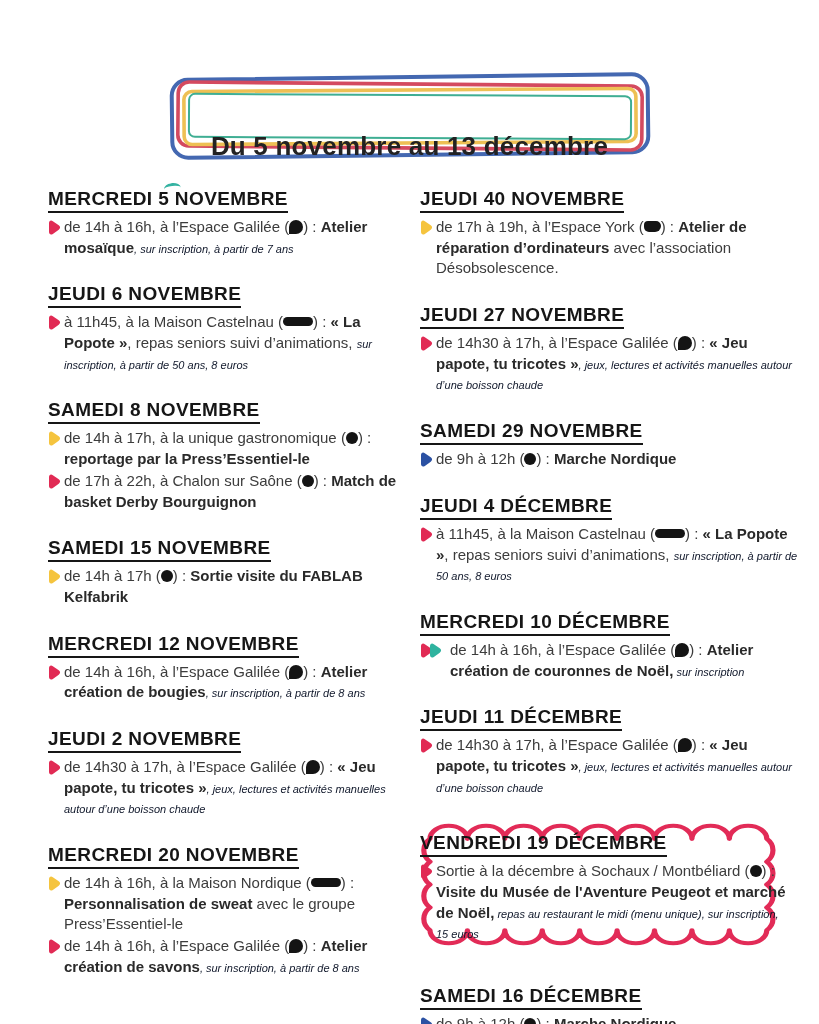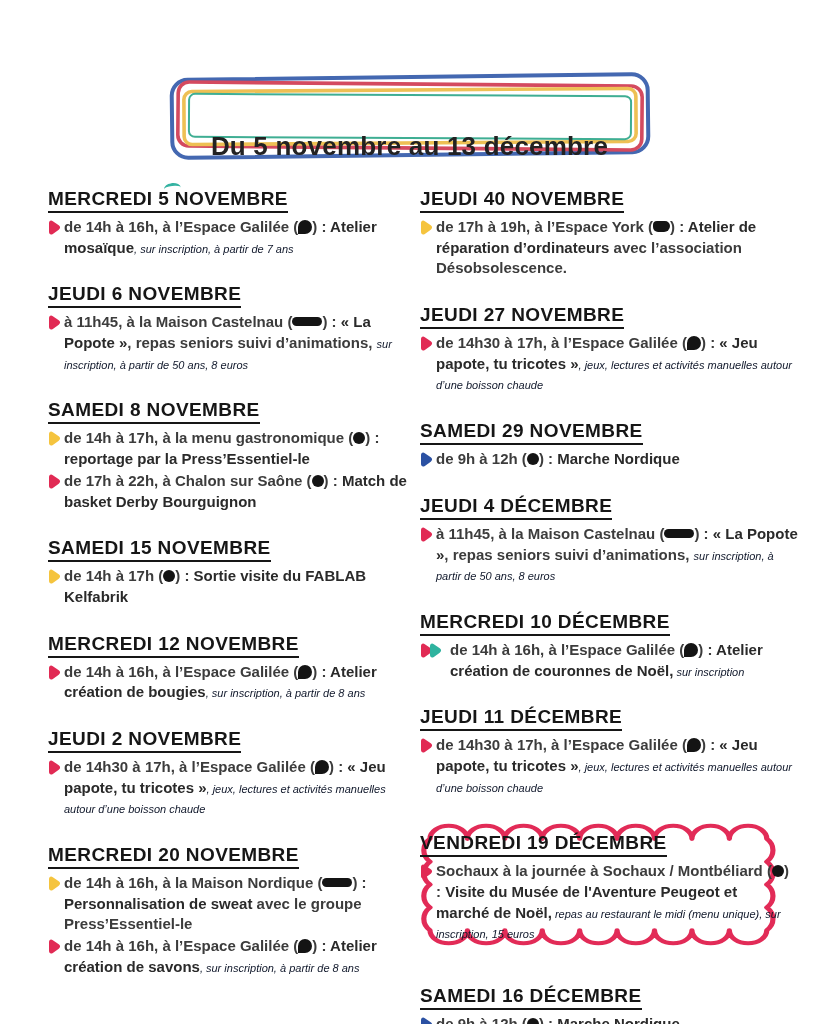--- a/index.html
+++ b/index.html
@@ -16,21 +16,21 @@
   .event{margin-bottom:25px;}
   .event-header{margin-bottom:4px;}
   .event-date{display:inline-block;position:relative;font-size:19px;font-weight:700;color:#161616;letter-spacing:.4px;border-bottom:2px solid #161616;padding-bottom:1px;}
   .tilde::after{content:"";position:absolute;top:-5px;left:116px;width:17px;height:8px;border-top:3px solid #35b3a2;border-radius:50%;transform:rotate(-6deg);}
 
   .event-line{position:relative;font-size:15px;line-height:1.38;margin-bottom:1px;}
   .markers{position:absolute;left:-2px;top:2px;display:flex;}
   .marker{display:inline-block;line-height:0;}
   .marker + .marker{margin-left:-6px;}
 
-  .seg-n{font-weight:700;color:#3c3c3c;}
+  .seg-n{font-weight:400;color:#3c3c3c;}
   .seg-b{font-weight:700;color:#2a2a2a;}
   .seg-i{font-style:italic;font-size:11px;color:#0f172a;}
 
   .icon{display:inline-block;background:#141414;}
   .galilee-icon{width:14px;height:14px;border-radius:52% 52% 52% 0;vertical-align:-2px;}
   .castelnau-icon{width:30px;height:9px;border-radius:5px;vertical-align:1px;}
   .york-icon{width:17px;height:11px;border-radius:4px 5px 6px 5px;vertical-align:0px;}
   .dot-icon{width:12px;height:12px;border-radius:50%;vertical-align:-1px;}
 
   .highlighted{position:relative;padding:16px 6px 10px 16px;margin:-6px 0 30px -16px;}
@@ -68,21 +68,21 @@
                 <path d="M3.2 4.4 C3.2 1.7 5.3 0.9 7.3 2.2 L13.6 6.7 C15.5 8 15.5 10 13.6 11.3 L7.3 15.8 C5.3 17.1 3.2 16.3 3.2 13.6 Z" fill="#e12a54"></path>
               </svg></span>
           </span><span class="seg-n">à 11h45, à la Maison Castelnau (</span><span class="icon castelnau-icon"></span><span class="seg-n">) : </span><span class="seg-b">« La Popote »</span><span class="seg-n">, repas seniors suivi d’animations, </span><span class="seg-i">sur inscription, à partir de 50 ans, 8 euros</span></div>
       </div>
       <div class="event">
         <div class="event-header"><span class="event-date">SAMEDI 8 NOVEMBRE</span></div>
         <div class="event-line" style="padding-left: 16px;"><span class="markers">
             <span class="marker"><svg viewBox="0 0 16 18" width="15" height="17">
                 <path d="M3.2 4.4 C3.2 1.7 5.3 0.9 7.3 2.2 L13.6 6.7 C15.5 8 15.5 10 13.6 11.3 L7.3 15.8 C5.3 17.1 3.2 16.3 3.2 13.6 Z" fill="#f5c43e"></path>
               </svg></span>
-          </span><span class="seg-n">de 14h à 17h, à la menu gastronomique (</span><span class="icon dot-icon"></span><span class="seg-n">) : </span><span class="seg-b">reportage par la Press’Essentiel-le</span></div>
+          </span><span class="seg-n">de 14h à 17h, à la unique gastronomique (</span><span class="icon dot-icon"></span><span class="seg-n">) : </span><span class="seg-b">reportage par la Press’Essentiel-le</span></div>
         <div class="event-line" style="padding-left: 16px;"><span class="markers">
             <span class="marker"><svg viewBox="0 0 16 18" width="15" height="17">
                 <path d="M3.2 4.4 C3.2 1.7 5.3 0.9 7.3 2.2 L13.6 6.7 C15.5 8 15.5 10 13.6 11.3 L7.3 15.8 C5.3 17.1 3.2 16.3 3.2 13.6 Z" fill="#e12a54"></path>
               </svg></span>
           </span><span class="seg-n">de 17h à 22h, à Chalon sur Saône (</span><span class="icon dot-icon"></span><span class="seg-n">) : </span><span class="seg-b">Match de basket Derby Bourguignon</span></div>
       </div>
       <div class="event">
         <div class="event-header"><span class="event-date">SAMEDI 15 NOVEMBRE</span></div>
         <div class="event-line" style="padding-left: 16px;"><span class="markers">
             <span class="marker"><svg viewBox="0 0 16 18" width="15" height="17">
@@ -176,21 +176,21 @@
         <div class="cloud">
           <svg viewBox="0 0 380 170" preserveAspectRatio="none">
             <path d="M25,28 a18,16 0 0 1 36,0 a18,16 0 0 1 36,0 a18,16 0 0 1 36,0 a18,16 0 0 1 36,0 a18,16 0 0 1 36,0 a18,16 0 0 1 36,0 a18,16 0 0 1 36,0 a18,16 0 0 1 36,0 a18,16 0 0 1 36,0 a16,18 0 0 1 0,28 a16,18 0 0 1 0,28 a16,18 0 0 1 0,28 a16,18 0 0 1 0,28 a18,16 0 0 1 -36,0 a18,16 0 0 1 -36,0 a18,16 0 0 1 -36,0 a18,16 0 0 1 -36,0 a18,16 0 0 1 -36,0 a18,16 0 0 1 -36,0 a18,16 0 0 1 -36,0 a18,16 0 0 1 -36,0 a18,16 0 0 1 -36,0 a16,18 0 0 1 0,-28 a16,18 0 0 1 0,-28 a16,18 0 0 1 0,-28 a16,18 0 0 1 0,-28 Z" fill="#ffffff" stroke="#e22b57" stroke-width="5" stroke-linejoin="round"></path>
           </svg>
         </div>
         <div class="event-header"><span class="event-date">VENDREDI 19 DÉCEMBRE</span></div>
         <div class="event-line" style="padding-left: 16px;"><span class="markers">
             <span class="marker"><svg viewBox="0 0 16 18" width="15" height="17">
                 <path d="M3.2 4.4 C3.2 1.7 5.3 0.9 7.3 2.2 L13.6 6.7 C15.5 8 15.5 10 13.6 11.3 L7.3 15.8 C5.3 17.1 3.2 16.3 3.2 13.6 Z" fill="#e12a54"></path>
               </svg></span>
-          </span><span class="seg-n">Sochaux à la journée à Sochaux / Montbéliard (</span><span class="icon dot-icon"></span><span class="seg-n">) : </span><span class="seg-b">Visite du Musée de l'Aventure Peugeot et marché de Noël,</span><span class="seg-i"> repas au restaurant le midi (menu unique), sur inscription, 15 euros</span></div>
+          </span><span class="seg-n">Sortie à la décembre à Sochaux / Montbéliard (</span><span class="icon dot-icon"></span><span class="seg-n">) : </span><span class="seg-b">Visite du Musée de l'Aventure Peugeot et marché de Noël,</span><span class="seg-i"> repas au restaurant le midi (menu unique), sur inscription, 15 euros</span></div>
       </div>
       <div class="event">
         <div class="event-header"><span class="event-date">SAMEDI 16 DÉCEMBRE</span></div>
         <div class="event-line" style="padding-left: 16px;"><span class="markers">
             <span class="marker"><svg viewBox="0 0 16 18" width="15" height="17">
                 <path d="M3.2 4.4 C3.2 1.7 5.3 0.9 7.3 2.2 L13.6 6.7 C15.5 8 15.5 10 13.6 11.3 L7.3 15.8 C5.3 17.1 3.2 16.3 3.2 13.6 Z" fill="#2b51a3"></path>
               </svg></span>
           </span><span class="seg-n">de 9h à 12h (</span><span class="icon dot-icon"></span><span class="seg-n">) : </span><span class="seg-b">Marche Nordique</span></div>
       </div>
     </div>

